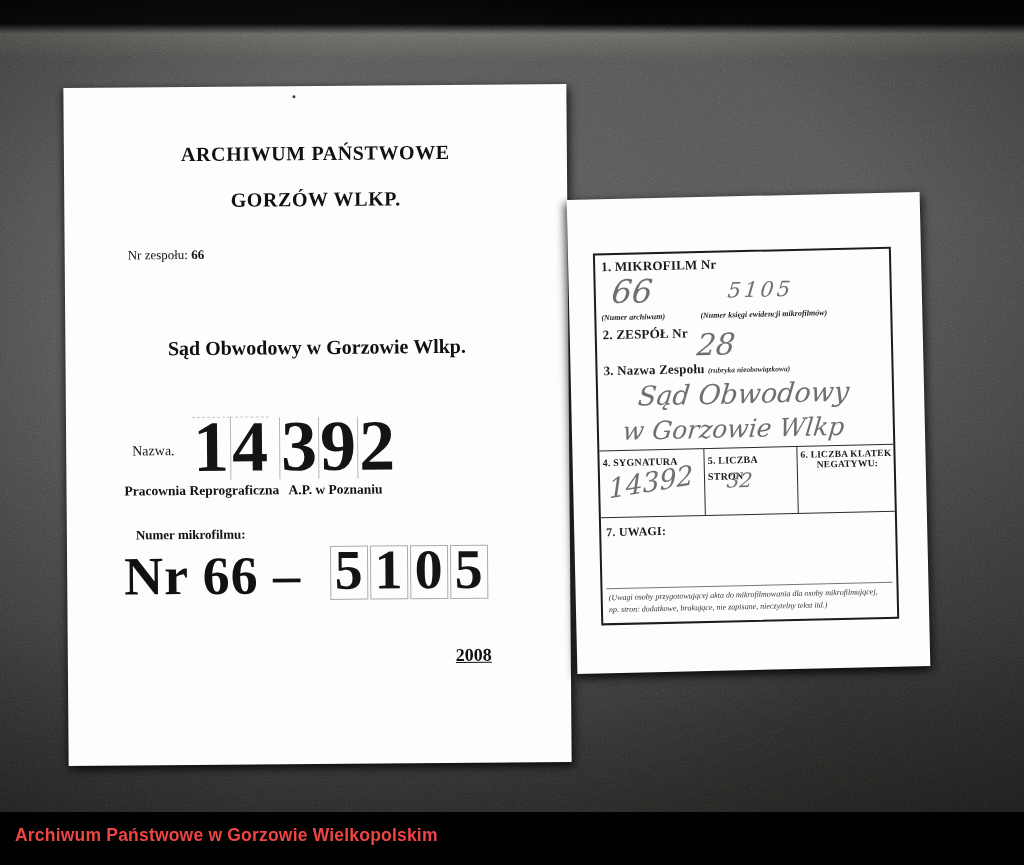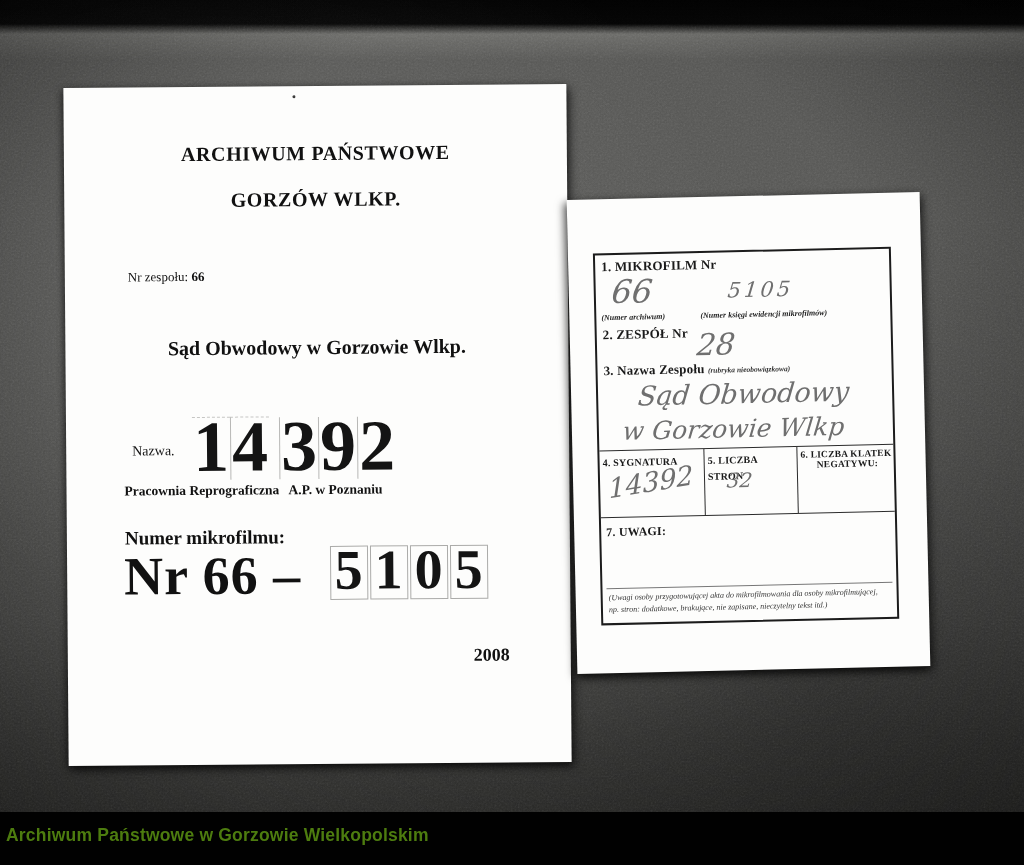--- a/index.html
+++ b/index.html
@@ -33,21 +33,21 @@
   .stamp-cell{width:38px;height:62px;text-align:center;font-weight:bold;
     font-size:72px;line-height:58px;color:#141414;border-left:1px solid #b8b8b6;}
   .stamp-cell:first-child{border-left:none;border-top:1px dashed #c6c6c4;}
   .stamp-cell:nth-child(2){border-top:1px dashed #c6c6c4;}
   .stamp-gap{margin-left:10px;}
   .big-line{display:flex;align-items:flex-end;}
   .big-prefix{font-size:54px;font-weight:bold;line-height:50px;letter-spacing:1px;white-space:pre;}
   .box-cell{width:36px;height:52px;margin-left:2px;text-align:center;font-weight:bold;
     font-size:56px;line-height:46px;color:#141414;border:1px solid #ababa9;}
   .workshop{font-size:13.5px;font-weight:bold;white-space:pre;}
-  .mf-label{font-size:19px;font-weight:bold;}
+  .mf-label{font-size:13px;font-weight:bold;margin-left:11px;}
   .year{font-size:18px;font-weight:bold;}
   
   .form{position:absolute;left:25px;top:54px;width:294px;height:368px;
     border:2px solid #1c1c1c;font-size:13px;}
   .f-label{font-weight:bold;font-size:13px;letter-spacing:.2px;color:#1a1a1a;}
   .f-sub{font-weight:bold;font-style:italic;font-size:8px;color:#222;}
   .f-sub-sm{font-weight:bold;font-style:italic;font-size:7.5px;color:#333;}
   .hand{position:absolute;font-family:"DejaVu Serif",serif;font-style:italic;
     color:#6f6f6f;transform:skewX(-7deg);white-space:nowrap;}
   .cols{position:absolute;left:0;right:0;top:195px;height:66px;display:flex;
@@ -56,21 +56,21 @@
   .col1{width:105px;border-right:1px solid #2b2b2b;}
   .col2{width:93px;border-right:1px solid #2b2b2b;}
   .col3{flex:1;}
   .col .f-label{font-size:10px;}
   .col3 .f-label{font-size:9.5px;display:block;}
   .col3 .f-label2{margin-left:16px;}
   .footnote{position:absolute;left:4px;right:4px;top:333px;border-top:1px solid #777;
     padding:3px 2px 0 2px;font-style:italic;font-size:8px;line-height:1.55;color:#333;}
   
   .caption-bar{position:absolute;left:0;right:0;bottom:0;height:53px;background:#010101;z-index:5;}
-  .caption-text{padding:13px 0 0 6px;color:#4d7c0f;font-family:"Liberation Sans",sans-serif;
+  .caption-text{padding:13px 0 0 15px;color:#ef4444;font-family:"Liberation Sans",sans-serif;
     font-size:17.5px;font-weight:bold;letter-spacing:.2px;}
 </style>
 </head>
 <body>
 
 <div class="stage">
 
   <div class="photo">
     <svg class="grain" xmlns="http://www.w3.org/2000/svg" width="1024" height="812">
       <filter id="grainf">
@@ -79,21 +79,21 @@
       </filter>
       <rect width="100%" height="100%" filter="url(#grainf)"></rect>
     </svg>
 
     <div class="paper paper-left">
       <div class="abs speck" style="left:229px;top:9px;"></div>
 
       <div class="abs ctr hdr" style="top:56px;">ARCHIWUM PAŃSTWOWE</div>
       <div class="abs ctr hdr" style="top:102px;">GORZÓW WLKP.</div>
 
-      <div class="abs small-label" style="left:63px;top:182px;">
+      <div class="abs small-label" style="left:63px;top:160px;">
         <span>Nr zespołu:</span>
         <span class="b">66</span>
       </div>
 
       <div class="abs ctr fonds-name" style="top:250px;">Sąd Obwodowy w Gorzowie Wlkp.</div>
 
       <div class="abs small-label" style="left:66px;top:356px;font-size:14px;">Nazwa.</div>
 
       <div class="abs stamp-row" style="left:126px;top:330px;">
         <div class="stamp-cell">1</div>
@@ -108,21 +108,21 @@
       <div class="abs mf-label" style="left:58px;top:440px;">Numer mikrofilmu:</div>
 
       <div class="abs big-line" style="left:57px;top:460px;">
         <span class="big-prefix">Nr 66 – </span>
         <span class="box-cell" style="margin-left:14px;">5</span>
         <span class="box-cell">1</span>
         <span class="box-cell">0</span>
         <span class="box-cell">5</span>
       </div>
 
-      <div class="abs year" style="left:406px;top:560px;">2008</div>
+      <div class="abs year" style="left:388px;top:560px;text-decoration:underline;">2008</div>
     </div>
 
     <div class="paper paper-right">
       <div class="form">
 
         <div class="abs f-label" style="left:6px;top:4px;">1. MIKROFILM Nr</div>
         <div class="hand" style="left:16px;top:18px;font-size:32px;">66</div>
         <div class="hand" style="left:132px;top:26px;font-size:21px;letter-spacing:3px;">5105</div>
         <div class="abs f-sub" style="left:5px;top:58px;">(Numer archiwum)</div>
         <div class="abs f-sub" style="left:104px;top:58px;">(Numer księgi ewidencji mikrofilmów)</div>

